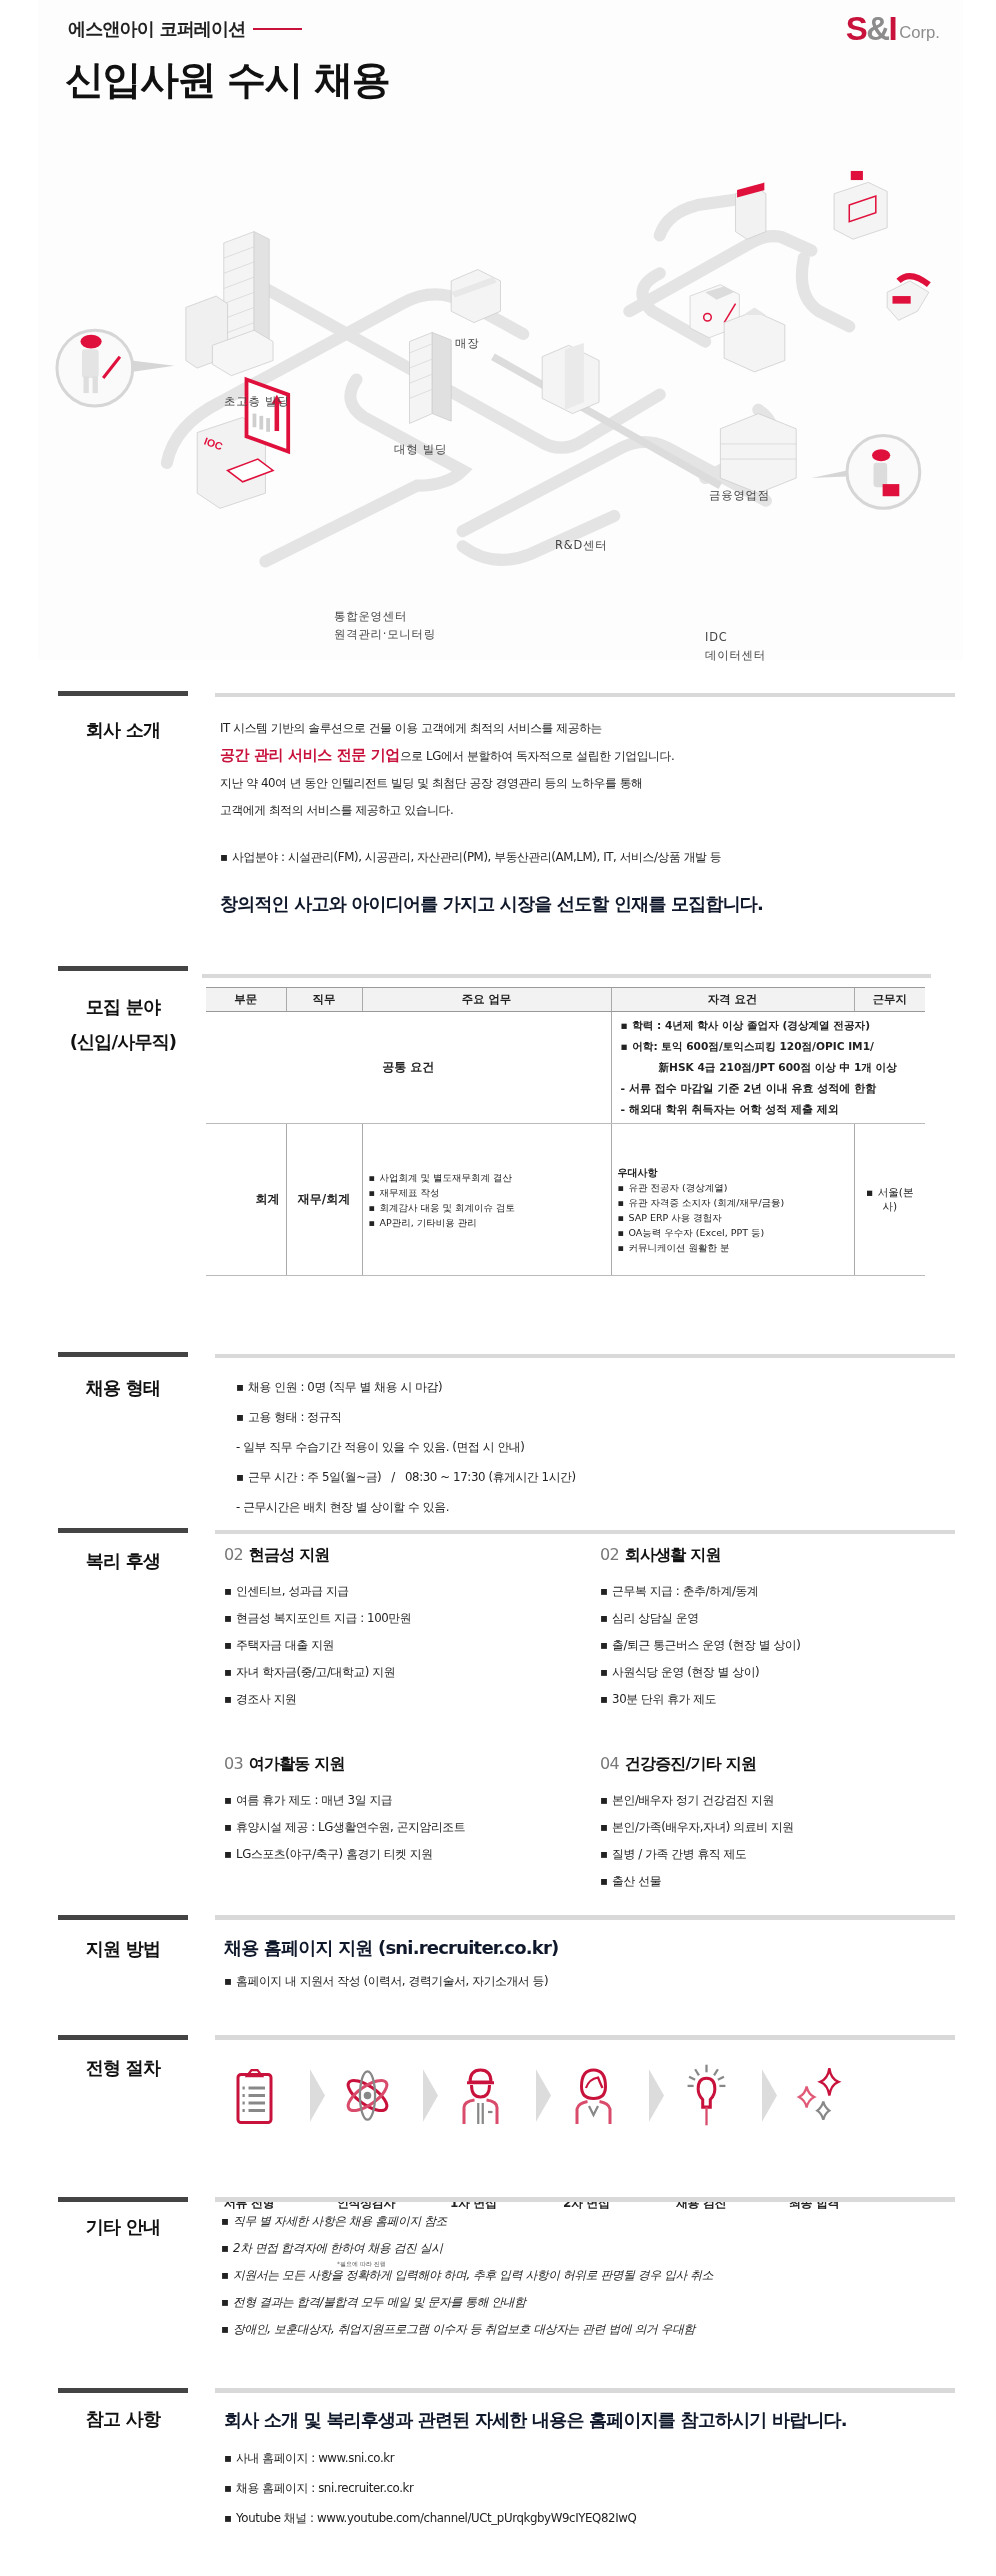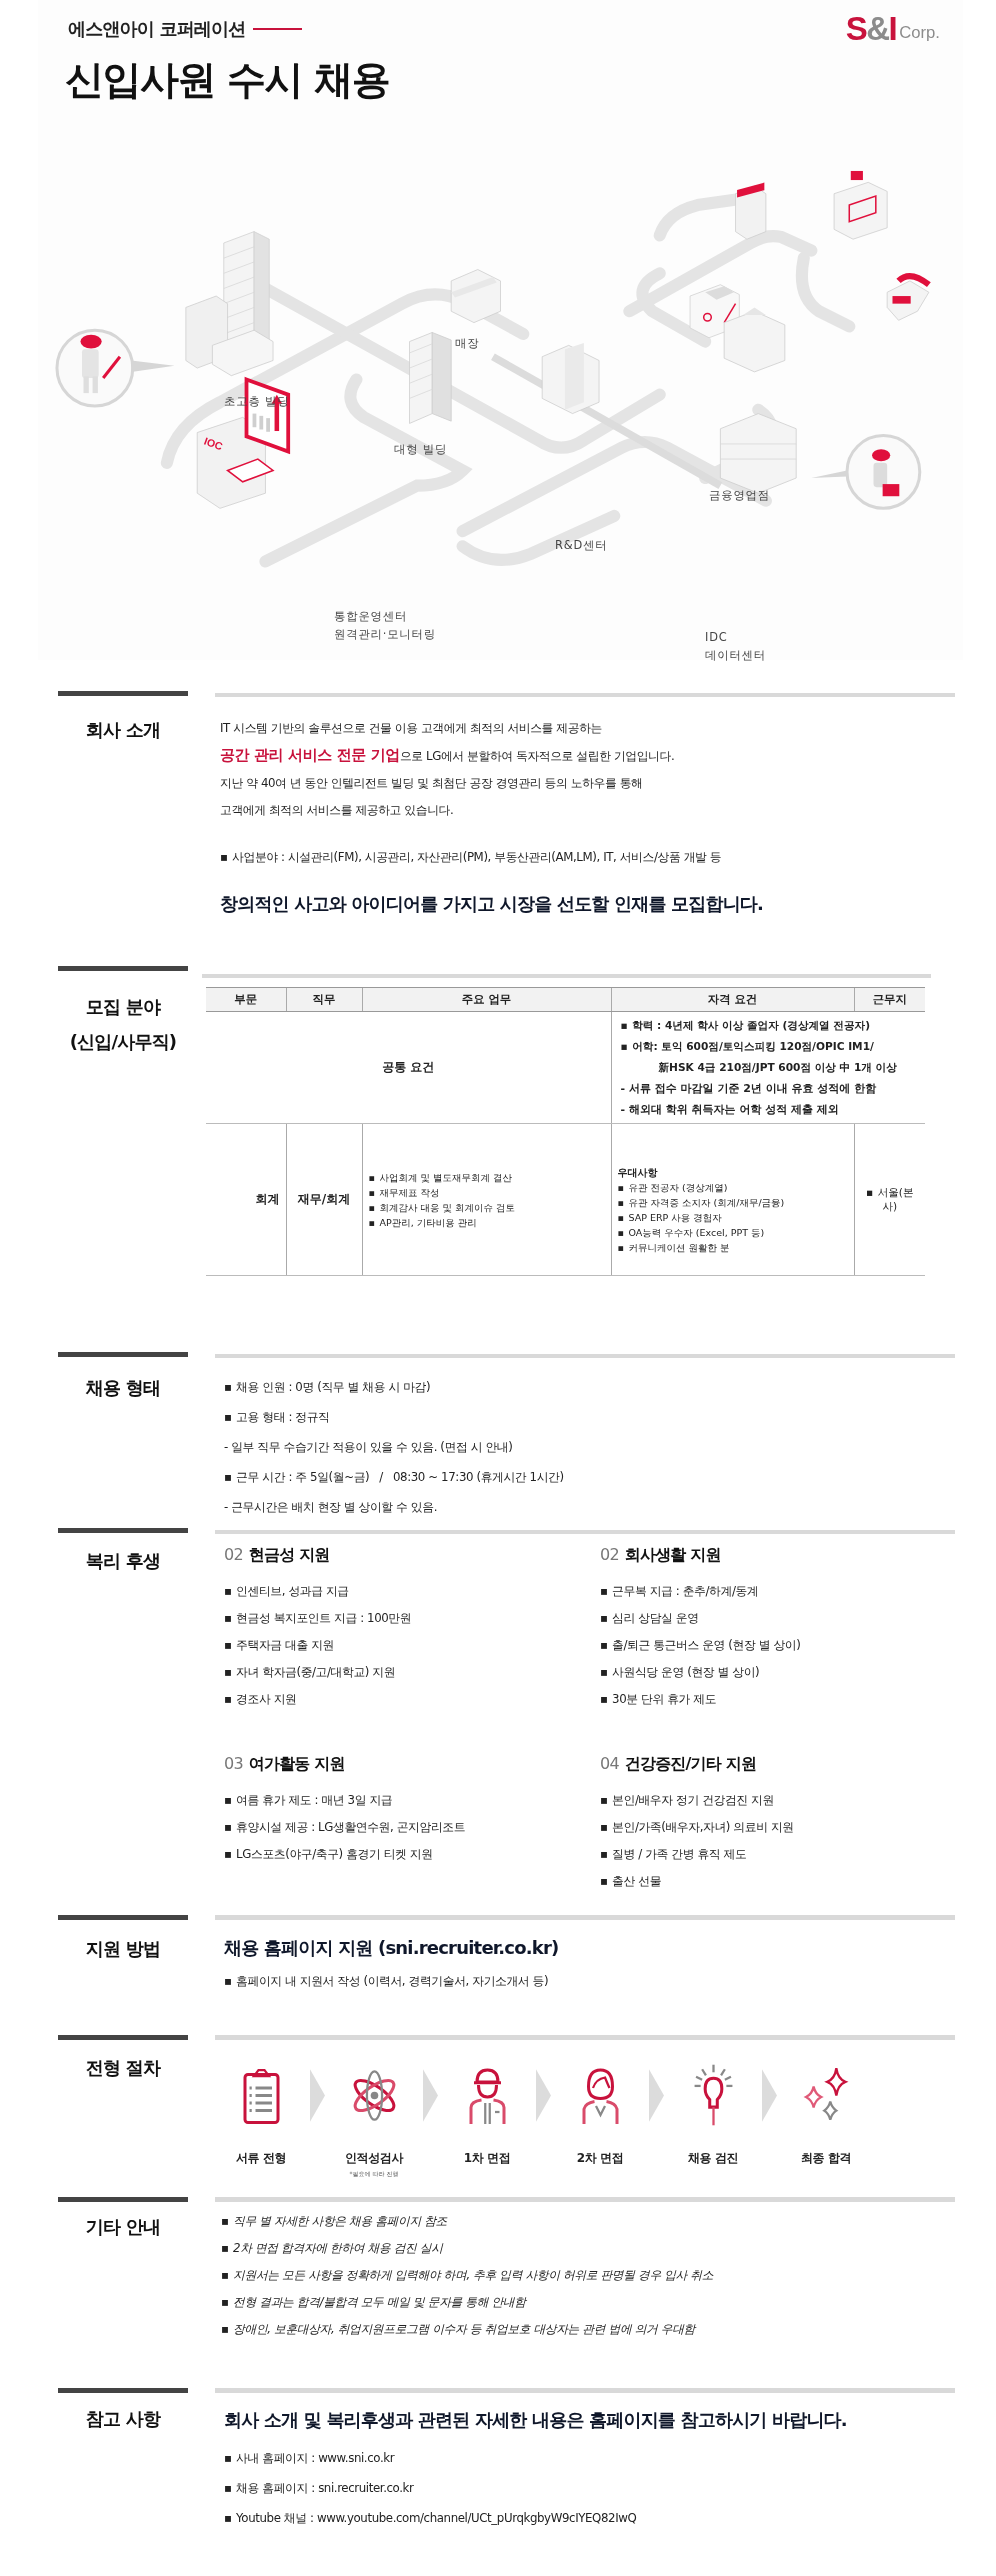--- a/index.html
+++ b/index.html
@@ -49,21 +49,21 @@
   .small-list .head { font-weight: bold; font-size: 10px; }
 
   
   .ben-group { position: absolute; width: 349px; }
   .ben-head { font-size: 16px; font-weight: bold; color: #111; letter-spacing: -0.8px; margin-bottom: 12px; }
   .ben-head .num { color: #777; font-weight: normal; margin-right: 6px; }
   .ben-item { font-size: 11.8px; line-height: 27px; letter-spacing: -0.4px; }
 
   
   .steps { position: absolute; left: 220px; top: 42px; display: flex; align-items: flex-start; }
-  .step { width: 74px; display: flex; flex-direction: column; align-items: center; }
+  .step { width: 74px; display: flex; flex-direction: column; align-items: flex-start; gap: 45px; }
   .step-icon { width: 61px; height: 68px; display: flex; align-items: center; justify-content: center; }
   .step-label { margin-top: 21px; font-size: 12px; font-weight: bold; color: #222; letter-spacing: -0.4px; }
   .step-note { font-size: 6px; color: #555; margin-top: 3px; }
   .step-arrow { width: 39px; height: 68px; display: flex; align-items: center; justify-content: center; }
 </style>
 </head>
 <body>
 
 <div class="page">
 
@@ -252,21 +252,21 @@
           <td style="font-size:10.6px; text-align:center;" class="bullet-cell"><span class="bullet">서울(본사)</span></td>
         </tr>
       </tbody>
     </table>
   </div>
 
   <div class="section" style="top:1352px;">
     <div class="sec-bar-left" style="top:0;"></div>
     <div class="sec-bar-right" style="top:1.5px;"></div>
     <div class="sec-title" style="top:20px;">채용 형태</div>
-    <div class="sec-body" style="top:20px; left:224px;">
+    <div class="sec-body" style="top:20px; left:236px;">
       <div class="txt bullet" style="line-height:30px;">채용 인원 : 0명 (직무 별 채용 시 마감)</div>
       <div class="txt bullet" style="line-height:30px;">고용 형태 : 정규직</div>
       <div class="txt" style="line-height:30px;">- 일부 직무 수습기간 적용이 있을 수 있음. (면접 시 안내)</div>
       <div class="txt bullet" style="line-height:30px; white-space:pre;">근무 시간 : 주 5일(월~금)   /   08:30 ~ 17:30 (휴게시간 1시간)</div>
       <div class="txt" style="line-height:30px;">- 근무시간은 배치 현장 별 상이할 수 있음.</div>
     </div>
   </div>
 
   <div class="section" style="top:1528px;">
     <div class="sec-bar-left" style="top:0;"></div>

